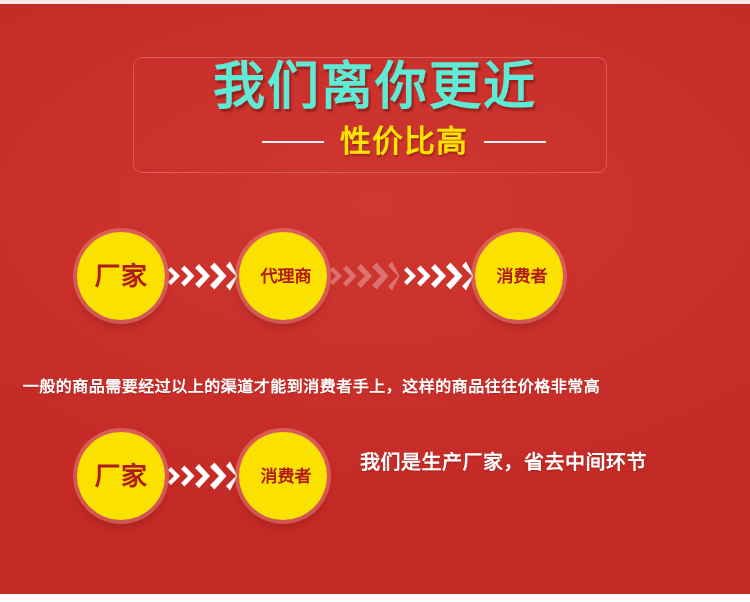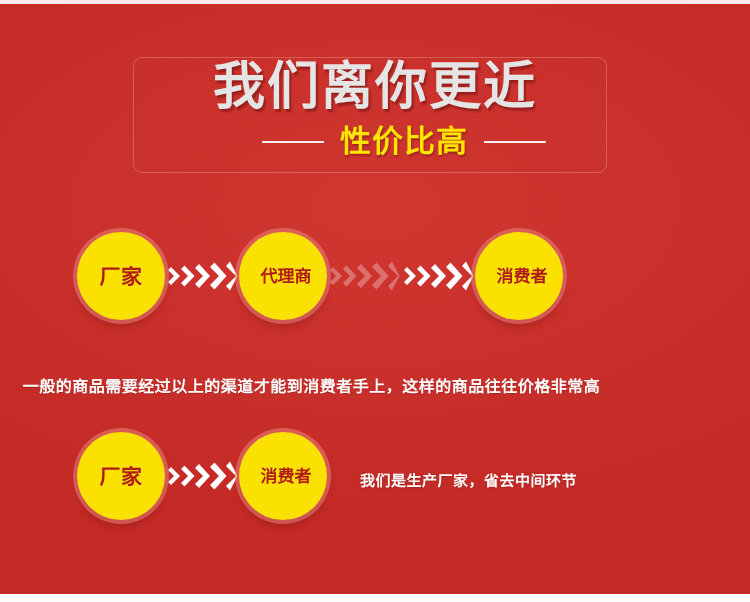--- a/index.html
+++ b/index.html
@@ -57,21 +57,21 @@
 
   #headline {
     position: absolute;
     left: 0;
     top: 60px;
     width: 750px;
     text-align: center;
     font-size: 52px;
     line-height: 1;
     font-weight: bold;
-    color: #e5e5e5;
+    color: #5eead4;
     letter-spacing: 2px;
     text-shadow: 2px 3px 2px rgba(90,10,8,0.45);
     white-space: nowrap;
   }
 
   #subline {
     position: absolute;
     left: 0;
     top: 126px;
     width: 750px;
@@ -114,21 +114,21 @@
     background: #fae100;
     display: flex;
     align-items: center;
     justify-content: center;
     box-shadow:
       0 0 0 4px rgba(235,130,126,0.55),
       0 7px 9px rgba(120,18,15,0.38);
     flex: 0 0 auto;
   }
   .node-label {
-    font-size: 21px;
+    font-size: 26px;
     font-weight: bold;
     color: #b01d18;
     letter-spacing: 0.5px;
     white-space: nowrap;
     line-height: 1;
   }
   .node-label.wide { font-size: 17px; letter-spacing: 0; margin-left: 6px; }
 
   
   .arrow {
@@ -158,27 +158,26 @@
     text-shadow: 0 1px 1px rgba(110,16,13,0.35);
   }
 
   
   #bottom-copy {
     position: absolute;
     left: 360px;
     top: 447px;
     width: 360px;
     color: #ffffff;
-    font-size: 15px;
+    font-size: 20px;
     font-weight: bold;
     line-height: 31px;
     letter-spacing: .5px;
     white-space: nowrap;
     text-shadow: 0 1px 2px rgba(110,16,13,0.35);
-    margin-top: 18px;
   }
 </style>
 </head>
 <body>
 
 <div id="banner">
 
   <div id="bg-glow"></div>
   <div id="bg-top-edge"></div>
   <div id="bg-bottom-edge"></div>

